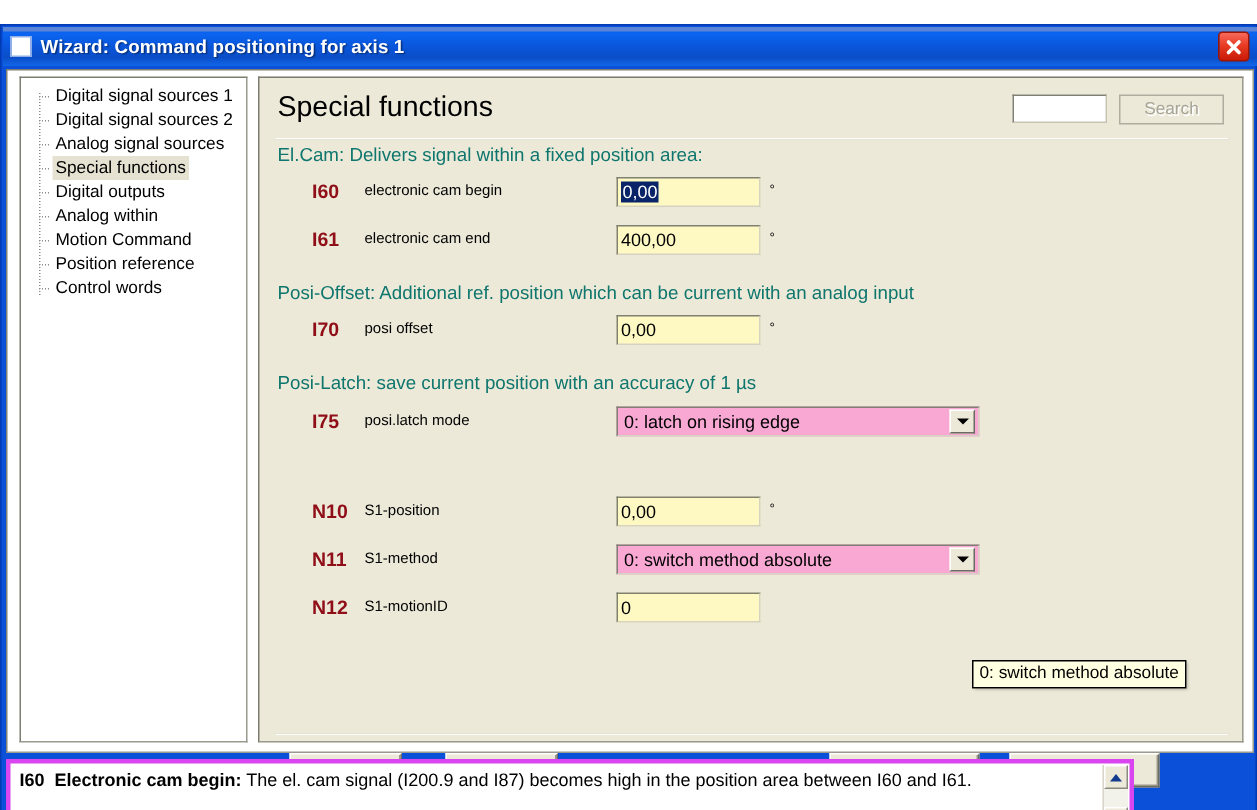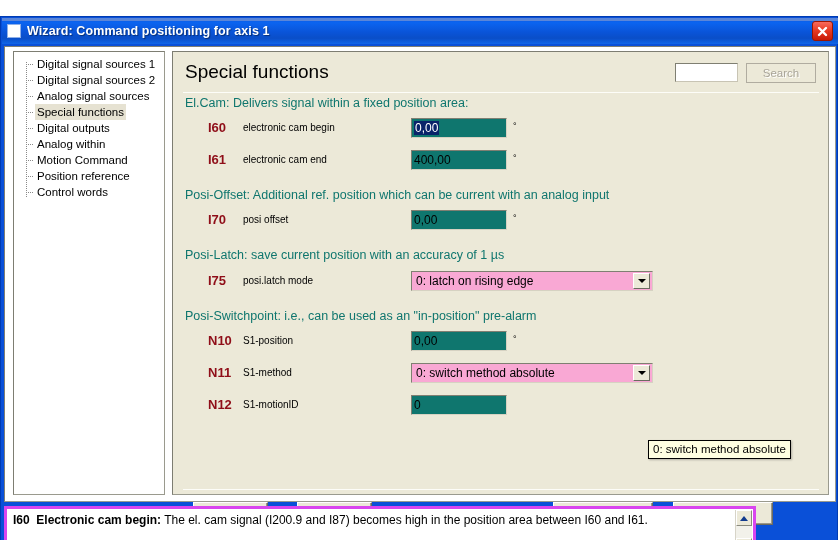--- a/index.html
+++ b/index.html
@@ -207,21 +207,21 @@
     top: 4px;
     font-size: 10px;
     color: #000000;
     white-space: nowrap;
   }
   .tinput {
     position: absolute;
     left: 238px;
     top: 0px;
     width: 96px; height: 20px;
-    background: #0f766e;
+    background: #fef9c3;
     border: 1px solid #7f7f72;
     border-right-color: #d6d2c2;
     border-bottom-color: #d6d2c2;
     font-size: 12px;
     font-family: "Liberation Sans", sans-serif;
     padding: 1px 2px;
     color: #000000;
     outline: none;
   }
   .tinput-sel-wrap { position:absolute; left:238px; top:0; width:96px; height:20px; }
@@ -489,21 +489,20 @@
           <span class="pcode">I75</span>
           <span class="plabel">posi.latch mode</span>
           <div class="tcombo">
             <span class="ctext">0: latch on rising edge</span>
             <span class="carrow">
                 <i></i>
               </span>
           </div>
         </div>
 
-        <div class="section-head" style="top:213px;">Posi-Switchpoint: i.e., can be used as an "in-position" pre-alarm</div>
 
         <div class="row" style="top:235px;">
           <span class="pcode">N10</span>
           <span class="plabel">S1-position</span>
           <input class="tinput" type="text" value="0,00" style="">
           <span class="unit">°</span>
         </div>
 
         <div class="row" style="top:267px;">
           <span class="pcode">N11</span>

